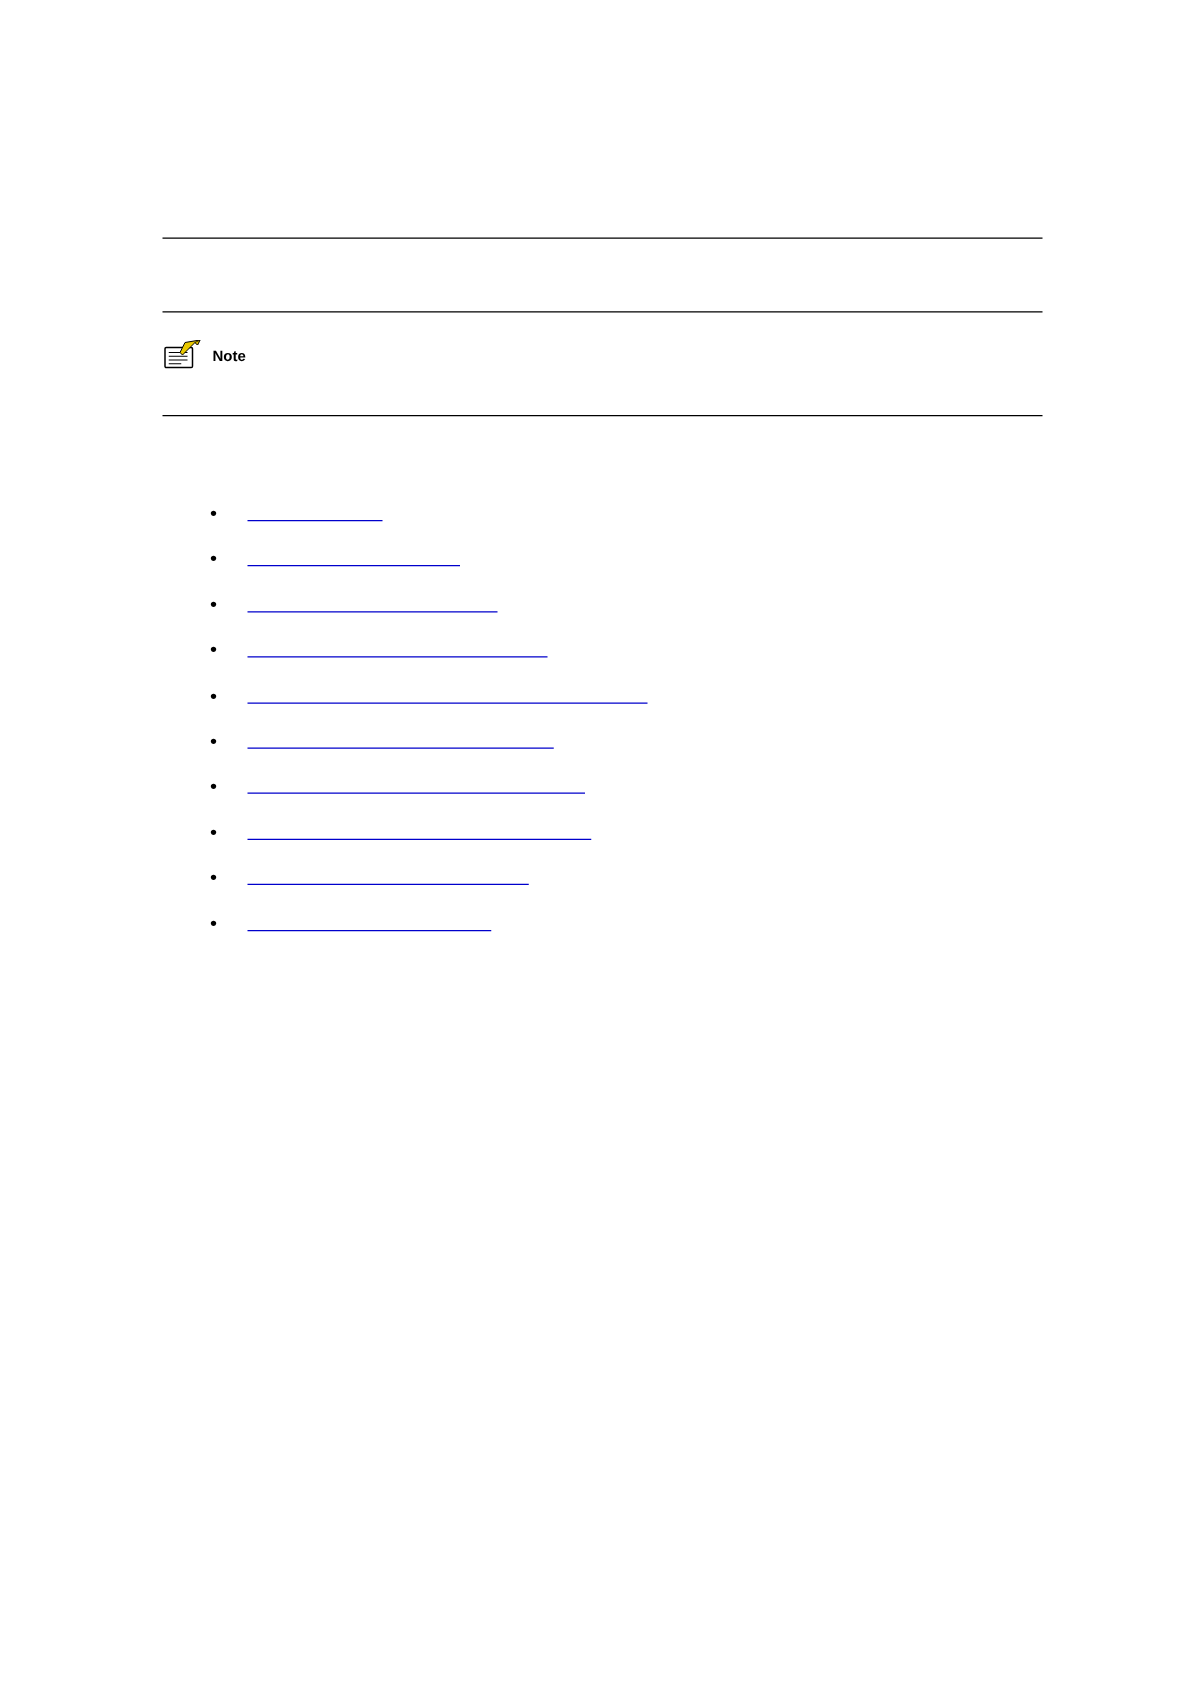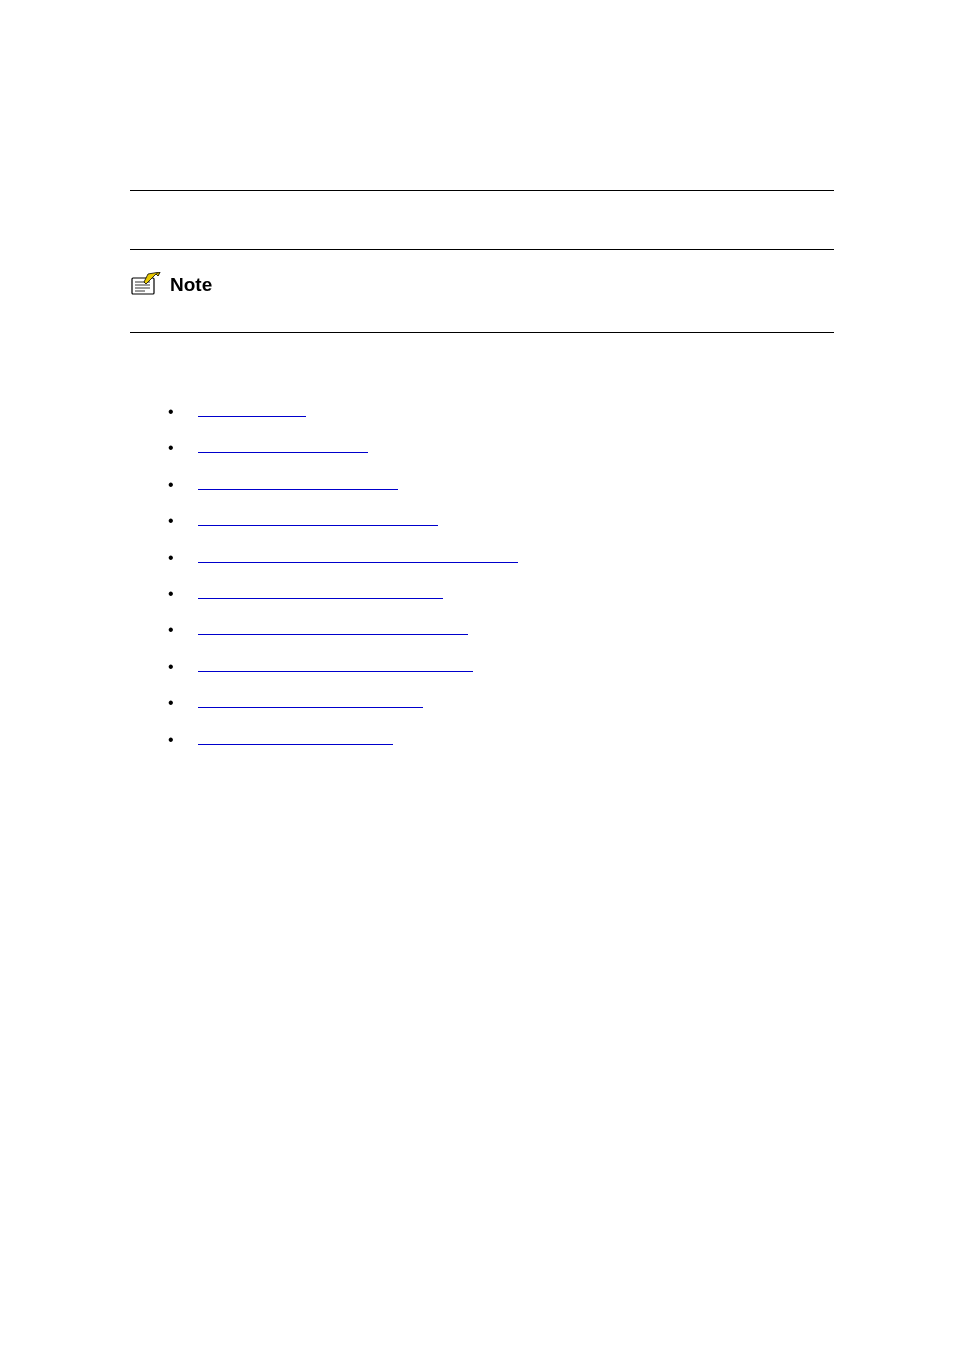--- a/index.html
+++ b/index.html
@@ -38,21 +38,21 @@
       margin-bottom: 14px;
     }
     .note-icon-wrapper {
       width: 32px;
       height: 26px;
       display: flex;
       align-items: center;
       justify-content: center;
     }
     .note-label {
-      font-size: 19px;
+      font-size: 12px;
       font-weight: bold;
       color: #000000;
     }
     .note-spacer {
       height: 20px;
     }
     .link-list {
       margin-top: 70px;
       list-style: none;
       padding-left: 38px;

